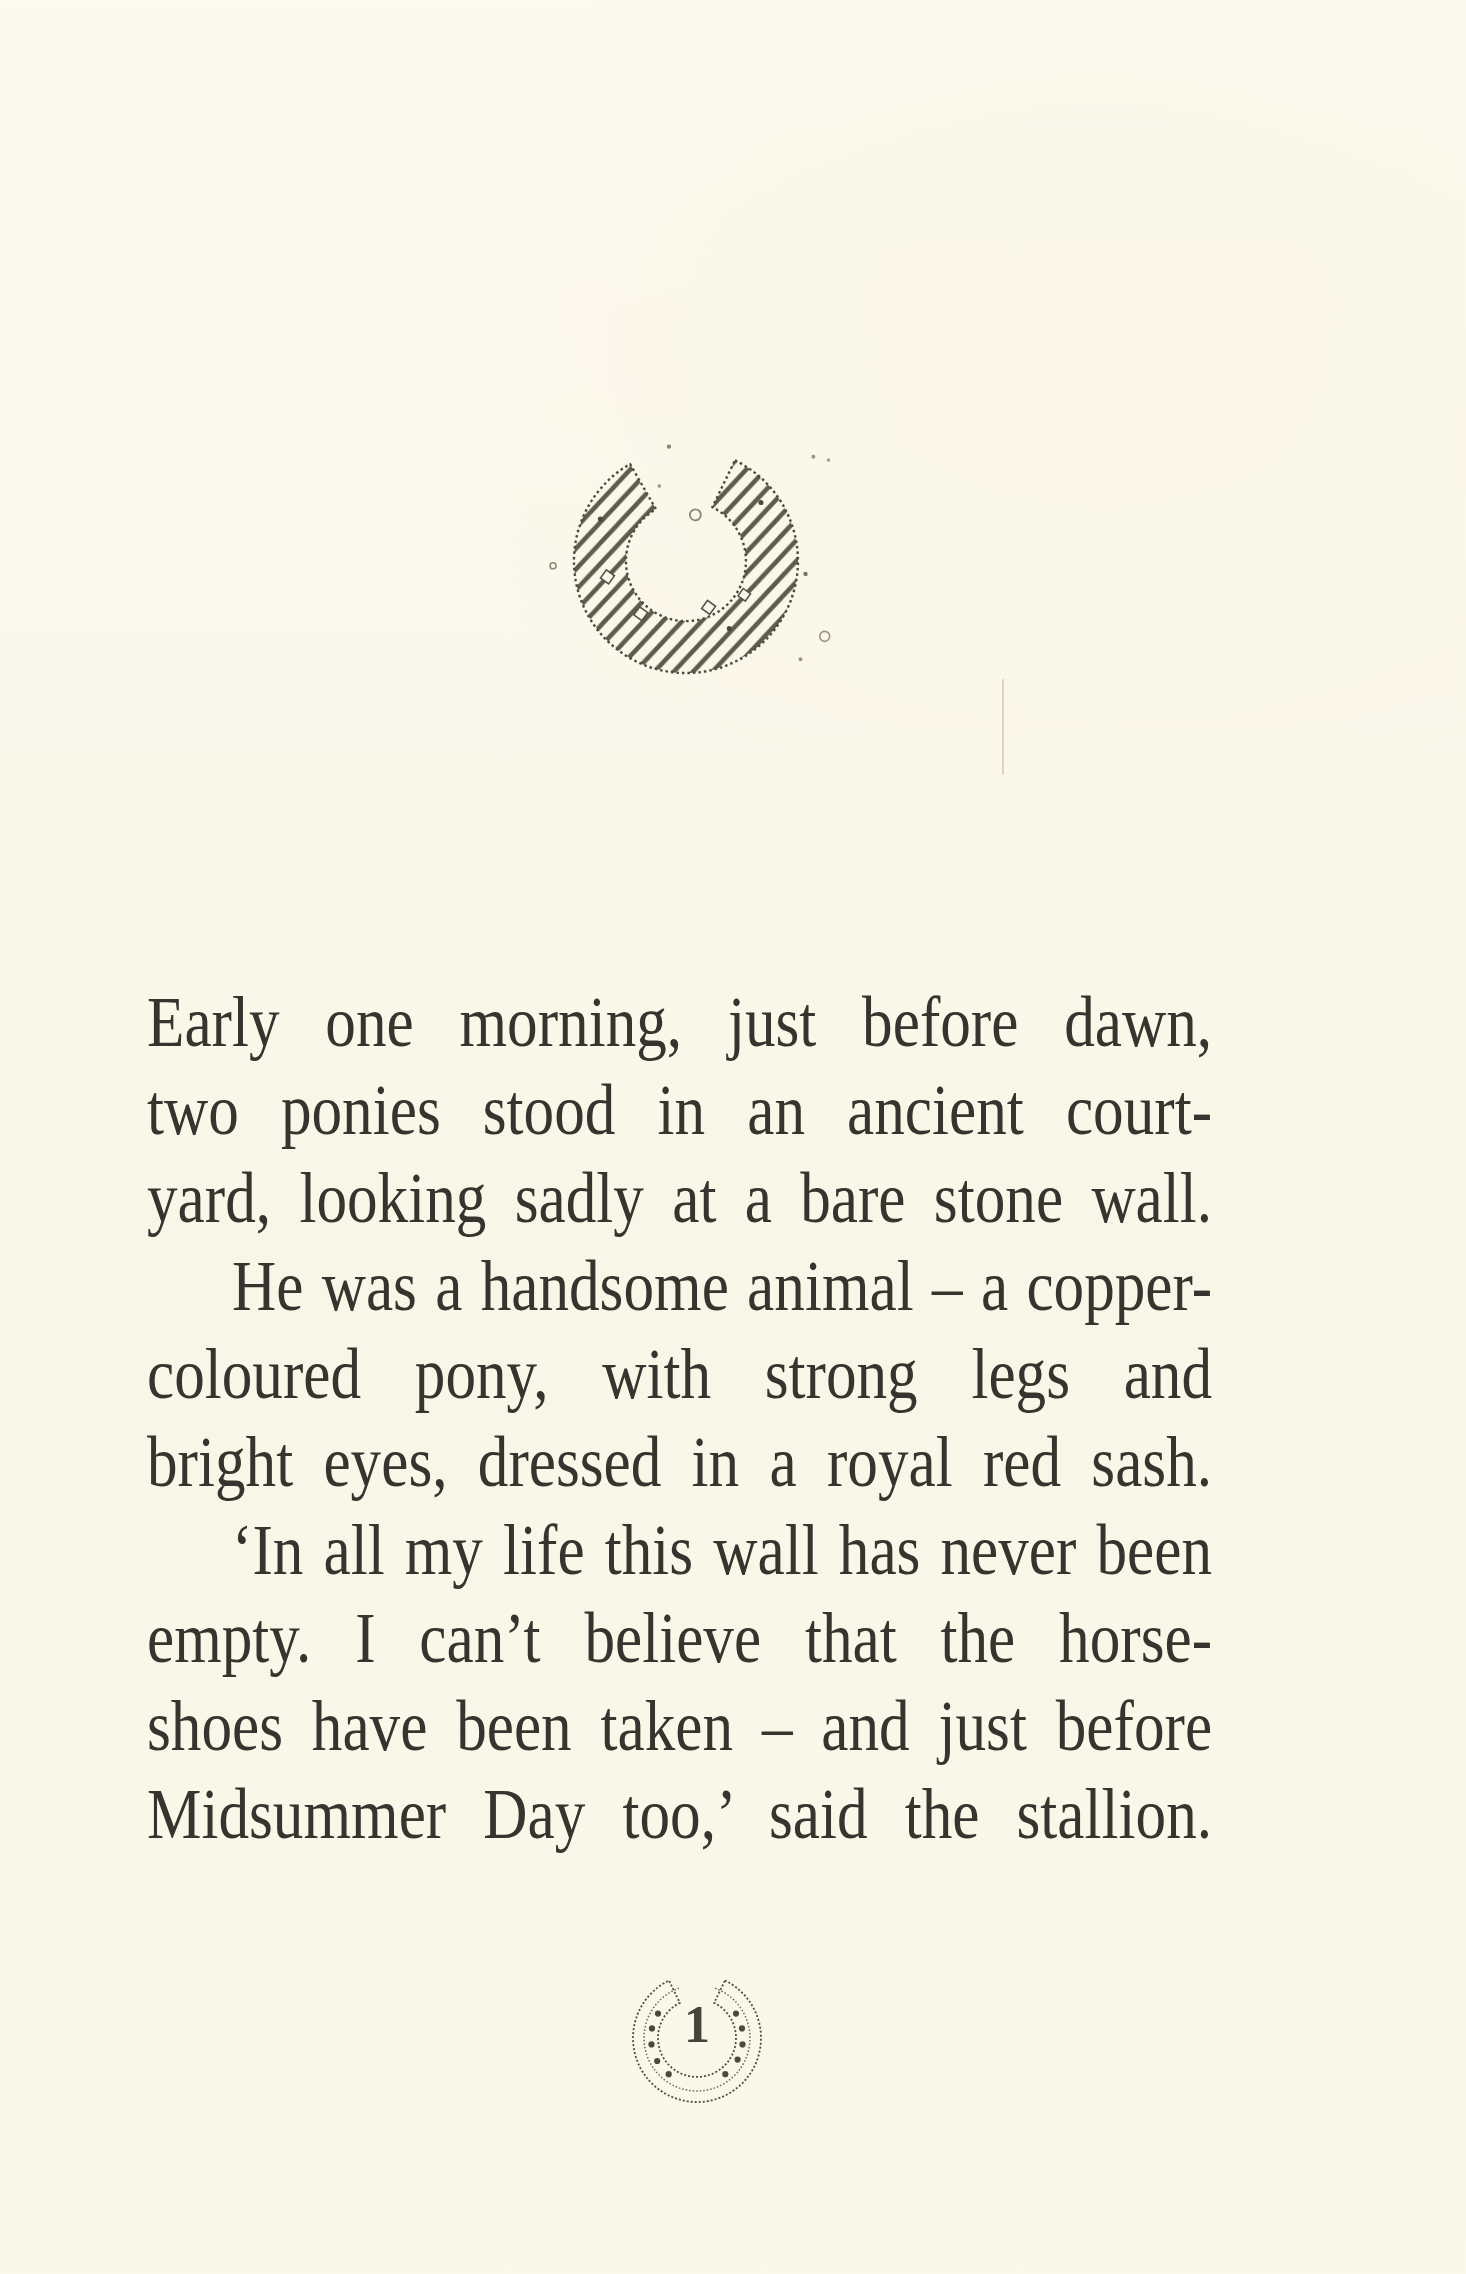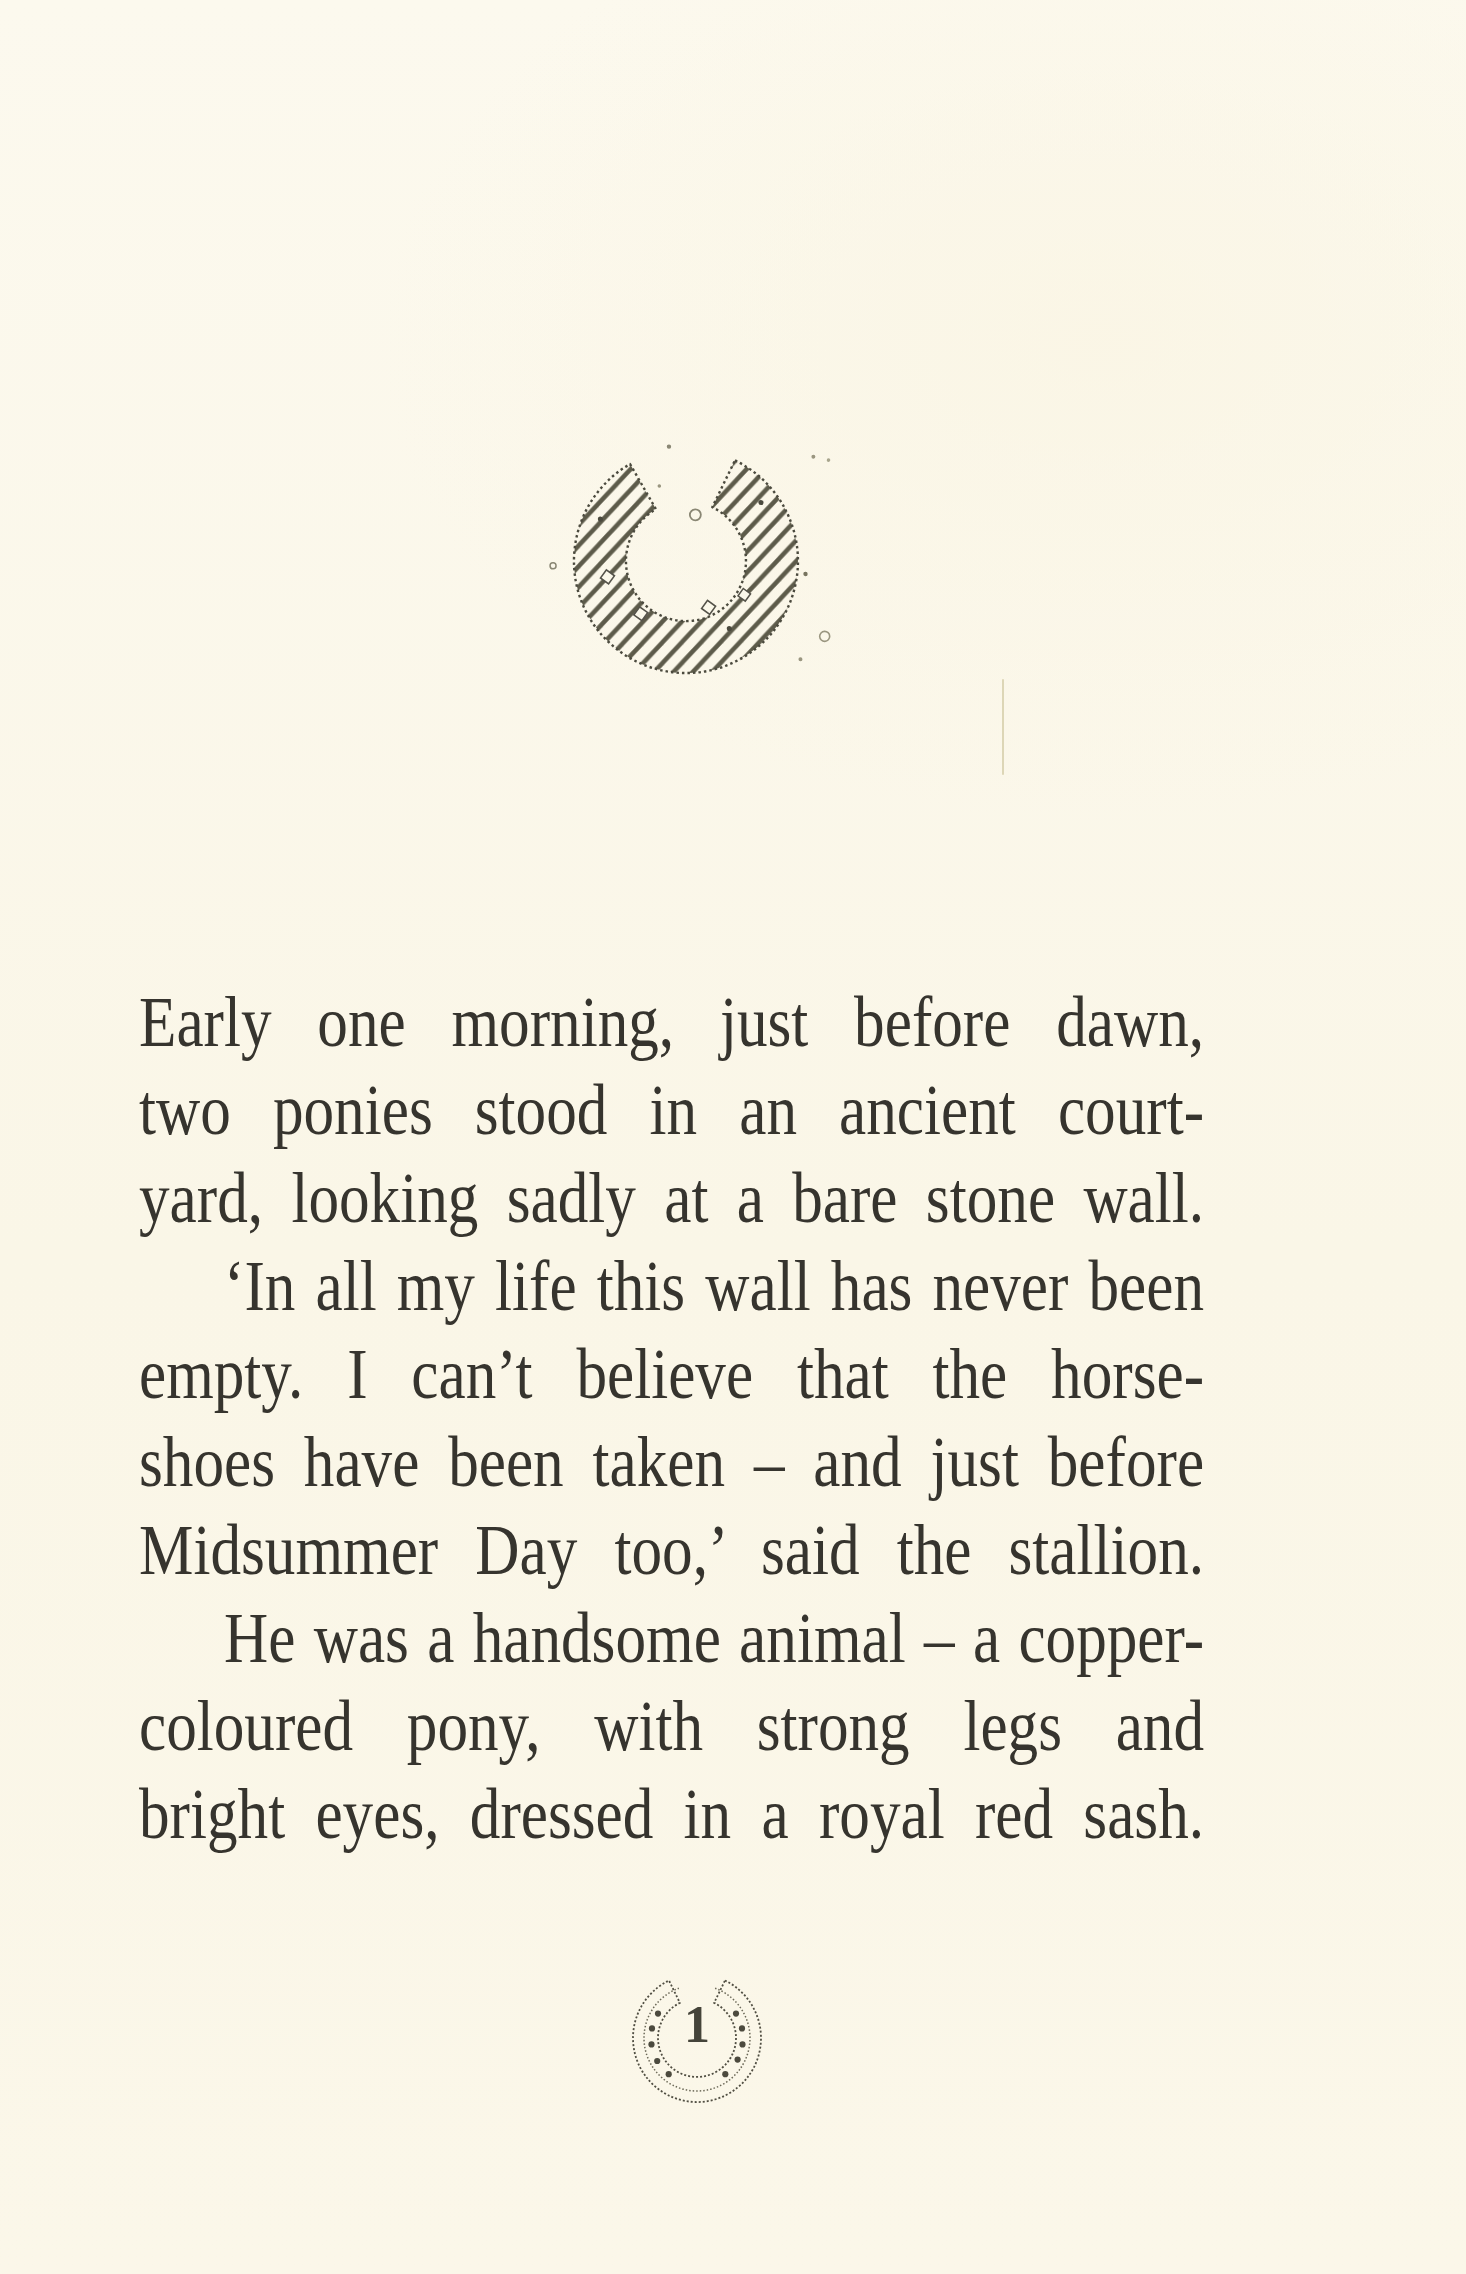--- a/index.html
+++ b/index.html
@@ -22,21 +22,21 @@
   }
   .artifact-line {
     position: absolute;
     left: 1002px; top: 679px;
     width: 2px; height: 96px;
     background: rgba(197,188,140,0.55);
     border-radius: 2px;
   }
   .textblock {
     position: absolute;
-    left: 139px; top: 978px;
+    left: 147px; top: 978px;
   }
   .line {
     width: 1253px;
     font-size: 72px;
     line-height: 88px;
     color: #36342e;
     text-align: justify;
     text-align-last: justify;
     text-justify: inter-word;
     transform: scaleX(0.85);
@@ -97,29 +97,29 @@
 
   <div class="artifact-line"></div>
 
   <div class="textblock">
     <div>
       <div class="line">Early one morning, just before dawn,</div>
       <div class="line">two ponies stood in an ancient court-</div>
       <div class="line">yard, looking sadly at a bare stone wall.</div>
     </div>
     <div>
+      <div class="line indent">He was a handsome animal – a copper-</div>
+      <div class="line">coloured pony, with strong legs and</div>
+      <div class="line">bright eyes, dressed in a royal red sash.</div>
+    </div>
+    <div>
       <div class="line indent">‘In all my life this wall has never been</div>
       <div class="line">empty. I can’t believe that the horse-</div>
       <div class="line">shoes have been taken – and just before</div>
       <div class="line">Midsummer Day too,’ said the stallion.</div>
-    </div>
-    <div>
-      <div class="line indent">He was a handsome animal – a copper-</div>
-      <div class="line">coloured pony, with strong legs and</div>
-      <div class="line">bright eyes, dressed in a royal red sash.</div>
     </div>
   </div>
 
   <svg class="bottom-horseshoe" viewBox="0 0 144 148" xmlns="http://www.w3.org/2000/svg" aria-hidden="true">
 
     <path d="M100,20.5 A64,64 0 1 1 44,20.5 L54.9,42.9 A39,39 0 1 0 89.1,42.9 Z" fill="none" stroke="#504e42" stroke-width="1.8" stroke-dasharray="2 2" stroke-linejoin="round"></path>
 
     <path d="M90.1,28.2 A53,53 0 1 1 53.9,28.2" fill="none" stroke="#6b6857" stroke-width="1.5" stroke-dasharray="1.5 2"></path>
 
     <circle cx="33" cy="53.6" r="3.1" fill="#4c4a3e"></circle>

